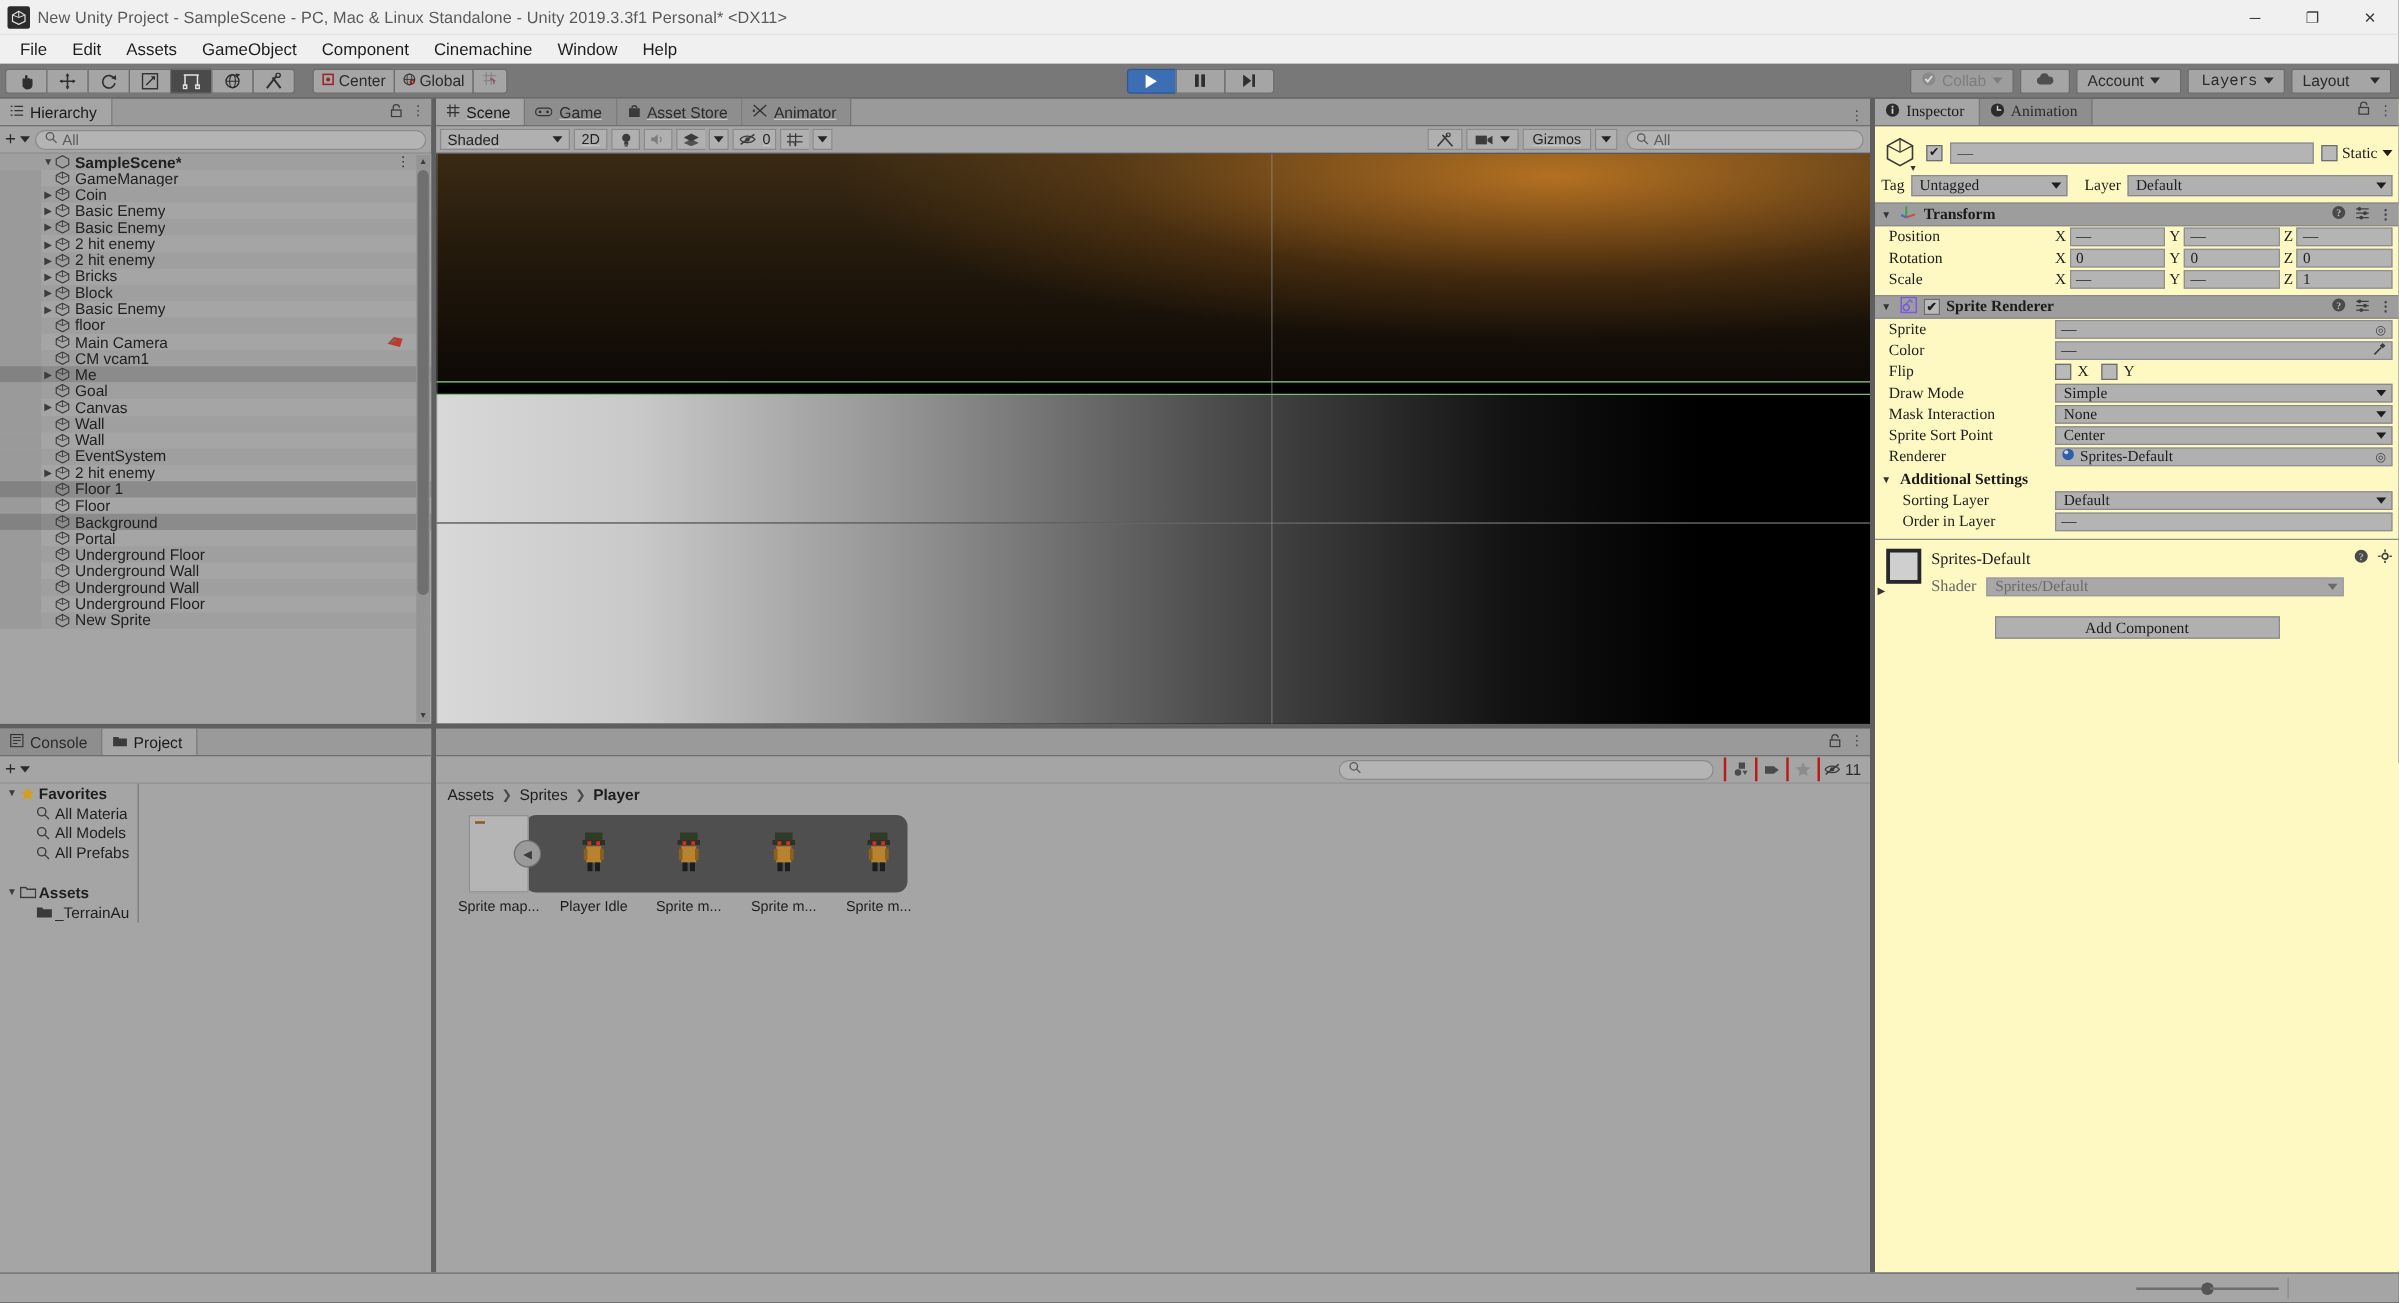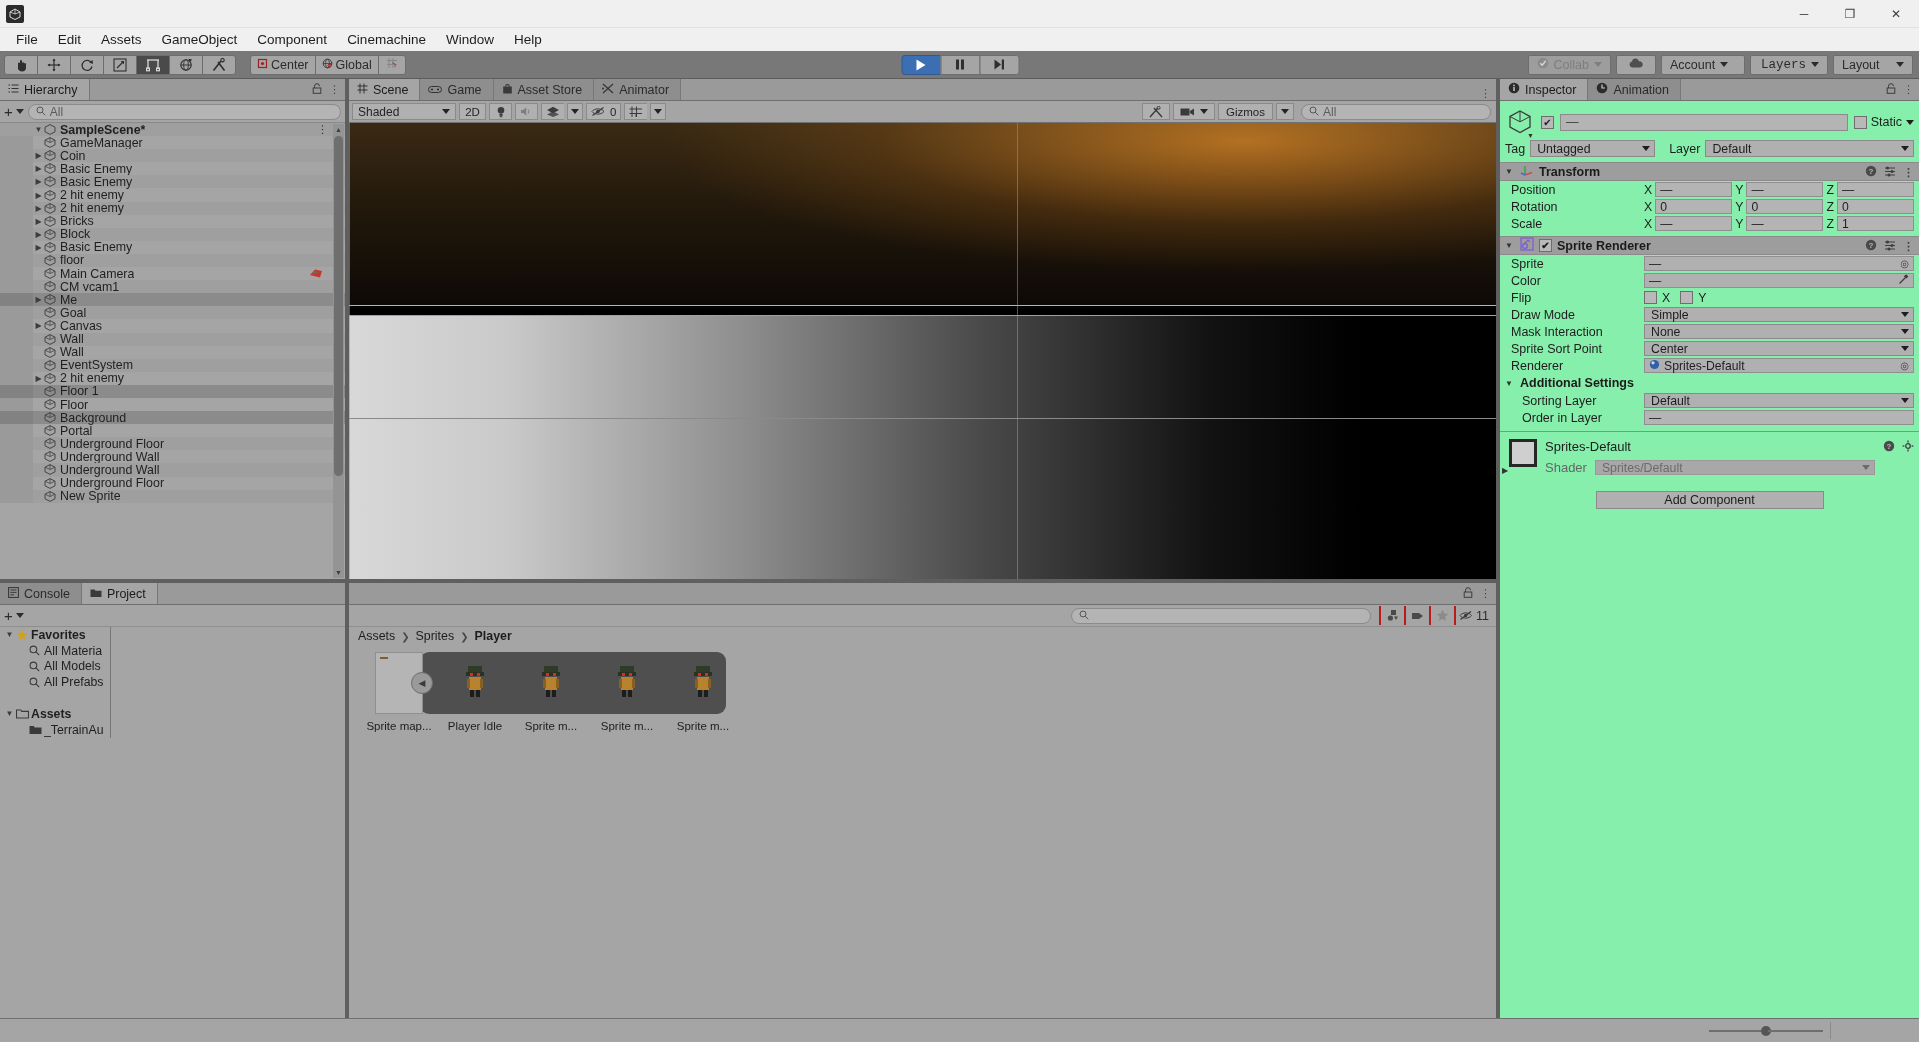--- a/index.html
+++ b/index.html
@@ -146,21 +146,21 @@
   .grid { display:flex; gap:0; padding-left:12px; padding-top:7px; position:relative; }
   .cell { width:76px; display:flex; flex-direction:column; align-items:center; }
   .thumbbox { width:48px; height:62px; }
   .cellname { font-size:11.5px; color:#1d1d1d; margin-top:6px; white-space:nowrap; }
   .selblock { position:absolute; border-radius:9px; background:#4f4f4f; }
   .navcircle { position:absolute; width:22px; height:22px; border-radius:50%; background:#9a9a9a;
                border:1px solid #6f6f6f; display:flex; align-items:center; justify-content:center;
                color:#3b3b3b; font-size:9px; }
 
   
-  .insp { flex:1; background:#86efac; overflow:hidden; display:flex; flex-direction:column; }
+  .insp { flex:1; background:#fef9c3; overflow:hidden; display:flex; flex-direction:column;font-family:Liberation Serif, serif; }
   .insp-head { display:flex; align-items:center; padding:6px 5px 3px 5px; gap:6px; }
   .goicon { width:30px; height:30px; display:flex; align-items:center; justify-content:center; position:relative; }
   .chk { width:13px; height:13px; background:#b9b9b9; border:1px solid #6e6e6e; display:flex;
          align-items:center; justify-content:center; font-size:10px; color:#1d1d1d; }
   .namefield { flex:1; height:17px; background:#b4b4b4; border:1px solid #8b8b8b; display:flex;
                align-items:center; padding:0 5px; font-size:12.5px; color:#3a3a3a; }
   .statbox { display:flex; align-items:center; gap:4px; font-size:12.5px; color:#1d1d1d; }
   .taglayer { display:flex; align-items:center; gap:5px; padding:0 5px 5px 5px; font-size:12.5px; color:#1d1d1d; }
   .ddl { height:17px; background:#b0b0b0; border:1px solid #8a8a8a; display:flex; align-items:center;
          justify-content:space-between; padding:0 4px 0 6px; font-size:12.3px; color:#1d1d1d; }
@@ -204,20 +204,21 @@
 
   <div class="titlebar">
     <div class="ticon">
       <svg width="12" height="12" viewBox="0 0 12 12">
           <polygon points="6,1 11,4 11,9 6,11.5 1,9 1,4" fill="none" stroke="#dcdcdc" stroke-width="1"></polygon>
           <line x1="6" y1="1" x2="6" y2="6" stroke="#dcdcdc" stroke-width="0.8"></line>
           <line x1="1" y1="4" x2="6" y2="6" stroke="#dcdcdc" stroke-width="0.8"></line>
           <line x1="11" y1="4" x2="6" y2="6" stroke="#dcdcdc" stroke-width="0.8"></line>
         </svg>
     </div>
+    <div class="ttext">New Unity Project - SampleScene - PC, Mac &amp; Linux Standalone - Unity 2019.3.3f1 Personal* &lt;DX11&gt;</div>
     <div class="winbtns">
       <div class="winbtn">─</div>
       <div class="winbtn">❐</div>
       <div class="winbtn close">✕</div>
     </div>
   </div>
 
   <div class="menubar" id="menubar">
       <div class="mi">File</div>
       <div class="mi">Edit</div>
@@ -908,21 +909,21 @@
               <span class="tarrow"></span>
             </div>
           </div>
       </div>
     </div>
 
     <div class="vsplit"></div>
 
     <div class="col-mid">
 
-      <div class="panel" style="height:500px;">
+      <div class="panel" style="height:500px;text-decoration:underline;">
         <div class="tabbar" id="scenetabs">
             <div class="tab sel">
               <span><svg width="11" height="11" viewBox="0 0 11 11">
                   <g stroke="#333" stroke-width="1">
                     <line x1="3" y1="0.5" x2="3" y2="10.5"></line>
                     <line x1="7" y1="0.5" x2="7" y2="10.5"></line>
                     <line x1="0.5" y1="3" x2="10.5" y2="3"></line>
                     <line x1="0.5" y1="7" x2="10.5" y2="7"></line>
                   </g>
                 </svg></span>

